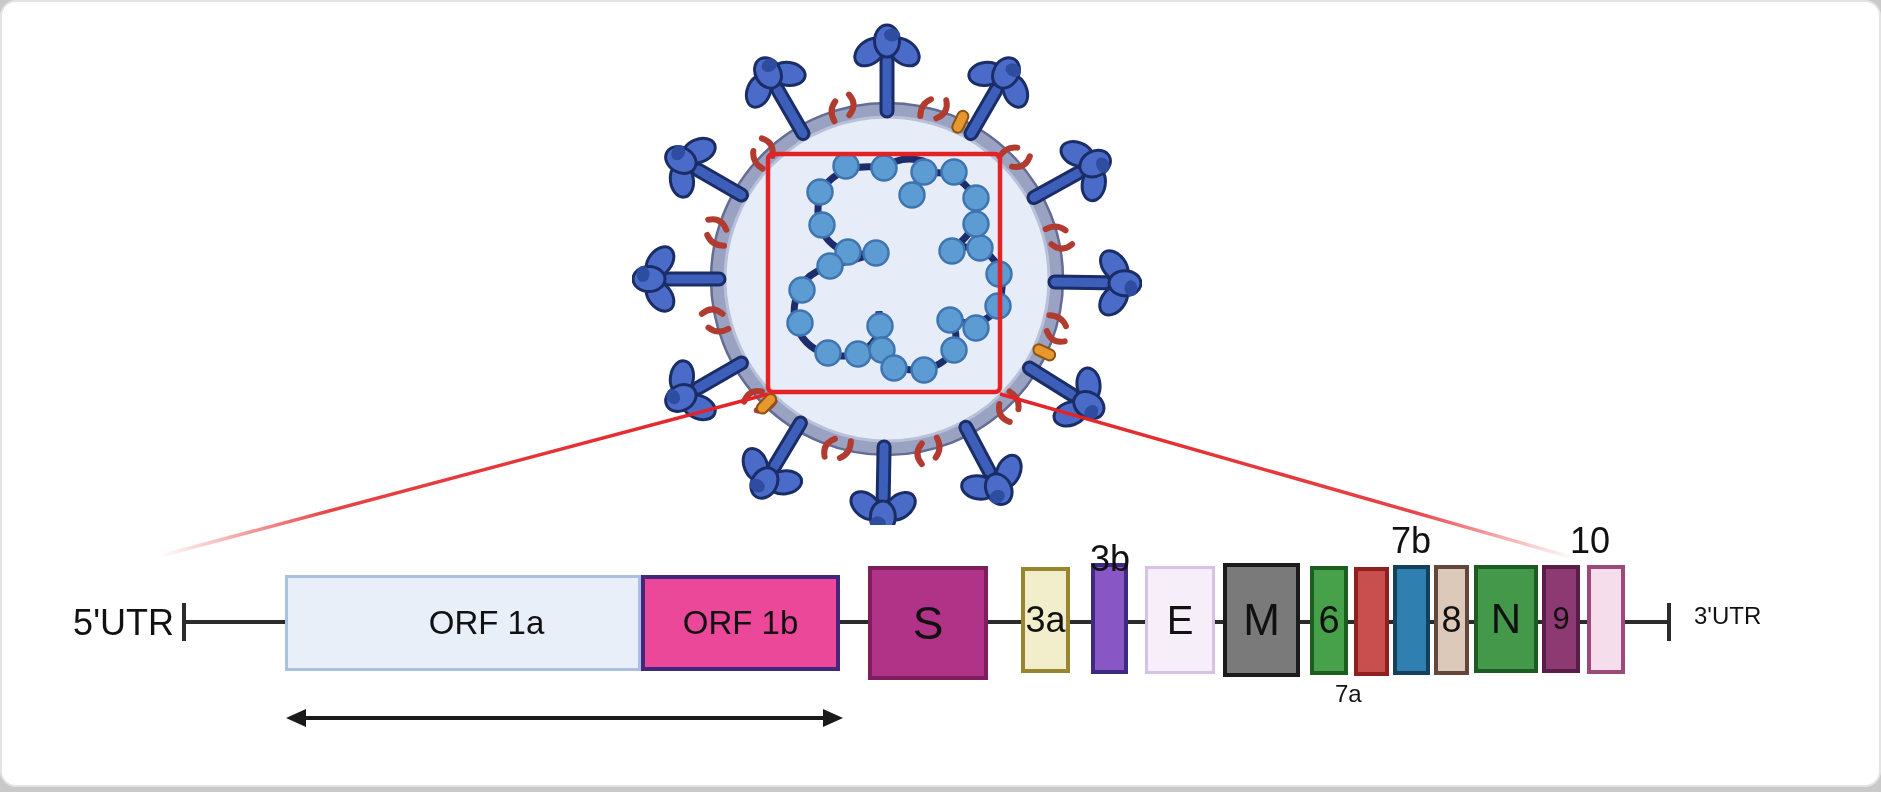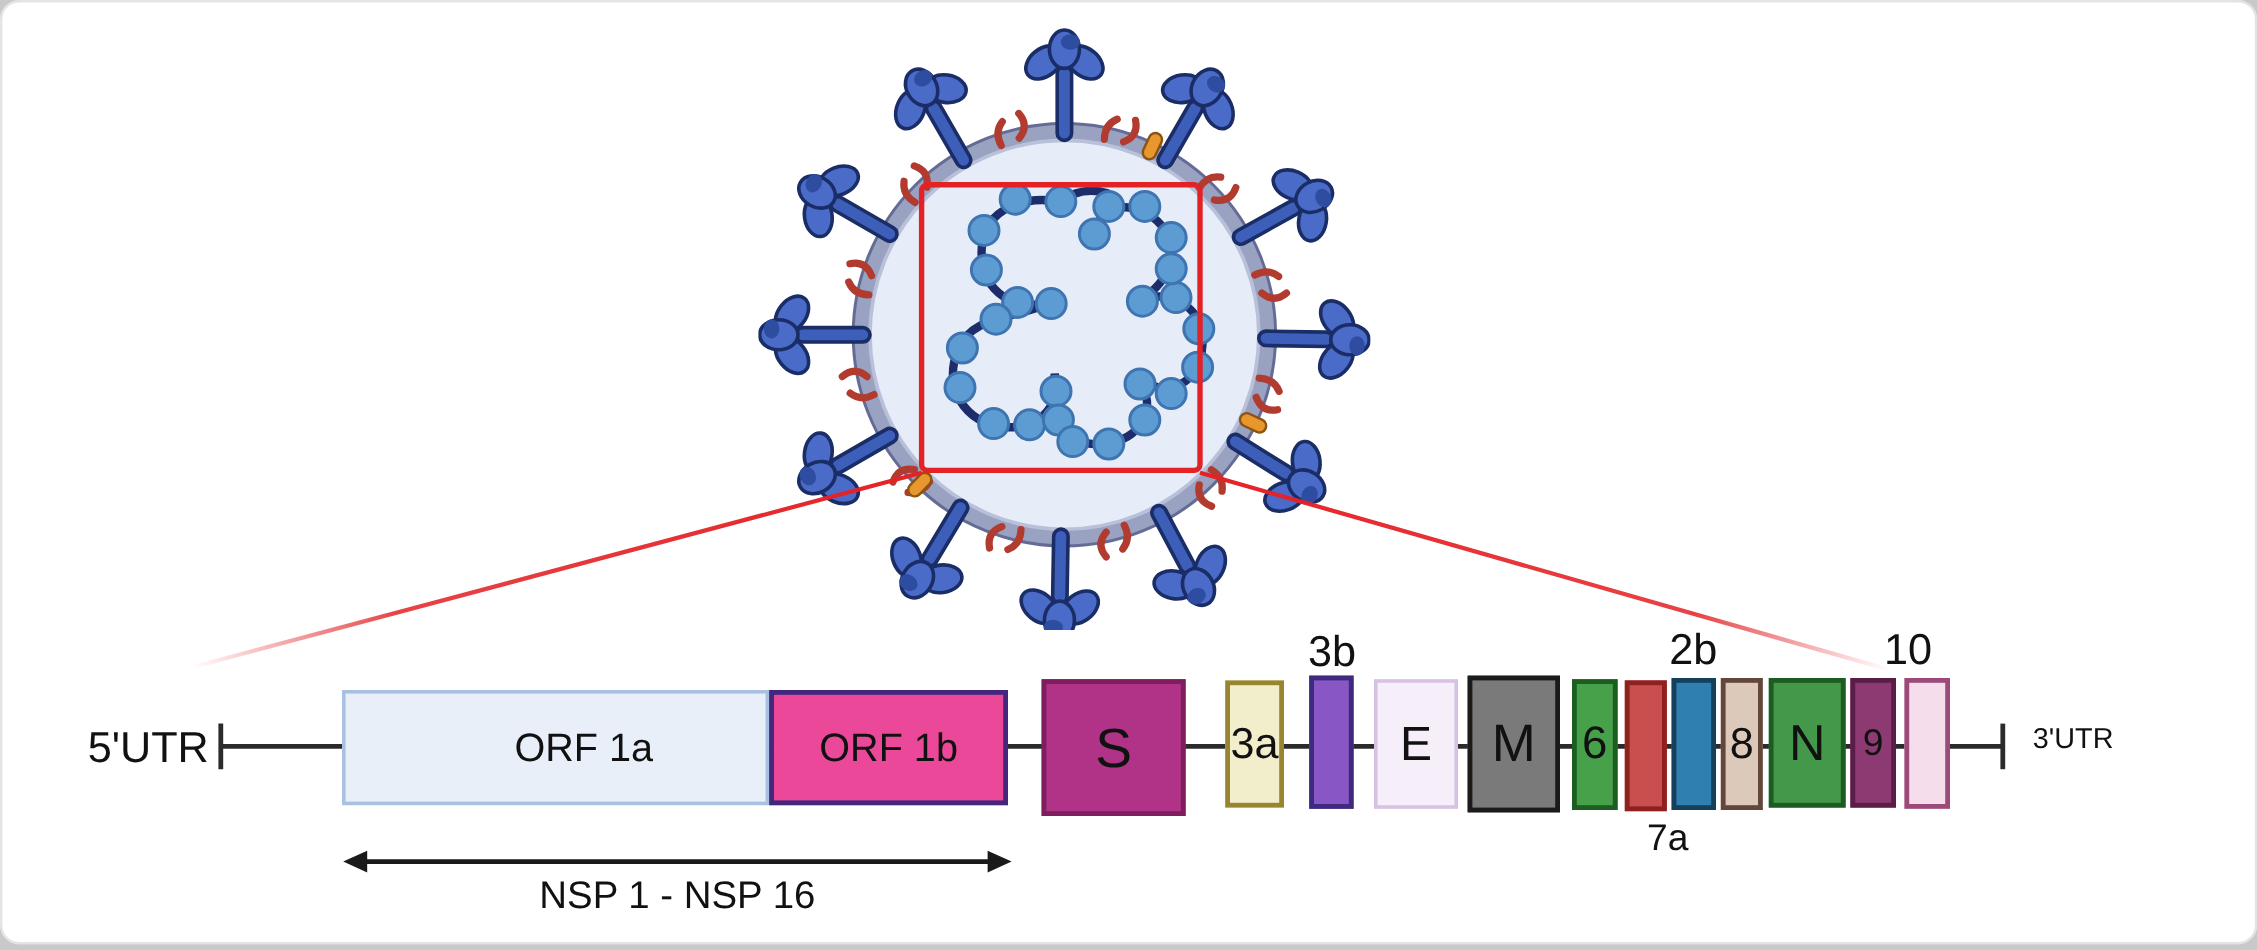--- a/index.html
+++ b/index.html
@@ -41,24 +41,24 @@
   .seg-6   {left:1308px;top:564px;width:38px;height:109px;font-size:38px;}
   .seg-7a  {left:1352px;top:565px;width:35px;height:109px;}
   .seg-7b  {left:1391px;top:563px;width:37px;height:110px;}
   .seg-8   {left:1432px;top:563px;width:35px;height:110px;font-size:36px;}
   .seg-n   {left:1472px;top:563px;width:64px;height:108px;font-size:42px;}
   .seg-9   {left:1540px;top:563px;width:38px;height:108px;font-size:31px;}
   .seg-10  {left:1585px;top:563px;width:38px;height:109px;}
   
   .lbl-5utr{left:52px;top:600px;width:120px;font-size:36px;text-align:right;}
   .lbl-3utr{left:1692px;top:600px;width:130px;font-size:24px;text-align:left;}
-  .lbl-3b {left:1072px;top:520px;width:72px;font-size:36px;text-align:center;}
+  .lbl-3b {left:1072px;top:536px;width:72px;font-size:36px;text-align:center;}
   .lbl-7b {left:1373px;top:518px;width:72px;font-size:36px;text-align:center;}
   .lbl-10 {left:1568px;top:518px;width:72px;font-size:36px;text-align:left;}
-  .lbl-7a {left:1333px;top:678px;width:72px;font-size:31px;text-align:right;}
+  .lbl-7a {left:1333px;top:678px;width:72px;font-size:24px;text-align:left;}
   .lbl-nsp{left:390px;top:726px;width:345px;font-size:32px;text-align:center;}
 </style>
 </head>
 <body>
 
 <div class="card">
 
   <svg class="layer underlay">
     <line x1="182" y1="620" x2="1667" y2="620" stroke="#2b2b2b" stroke-width="4"></line>
     <line x1="182" y1="601" x2="182" y2="639" stroke="#2b2b2b" stroke-width="4"></line>
@@ -212,18 +212,17 @@
       <span>N</span>
     </div>
   <div class="seg seg-9" style="background: rgb(142, 58, 114); border-color: rgb(90, 29, 72);">
       <span>9</span>
     </div>
   <div class="seg seg-10" style="background: rgb(246, 221, 235); border-color: rgb(156, 74, 122);"></div>
 
   <div class="lbl lbl-5utr">5'UTR</div>
   <div class="lbl lbl-3utr">3'UTR</div>
   <div class="lbl lbl-3b">3b</div>
-  <div class="lbl lbl-7b">2b</div>
+  <div class="lbl lbl-7b">7b</div>
   <div class="lbl lbl-10">10</div>
   <div class="lbl lbl-7a">7a</div>
-  <div class="lbl lbl-nsp">NSP 1 - NSP 16</div>
 
 </div>
 
 </body></html>

